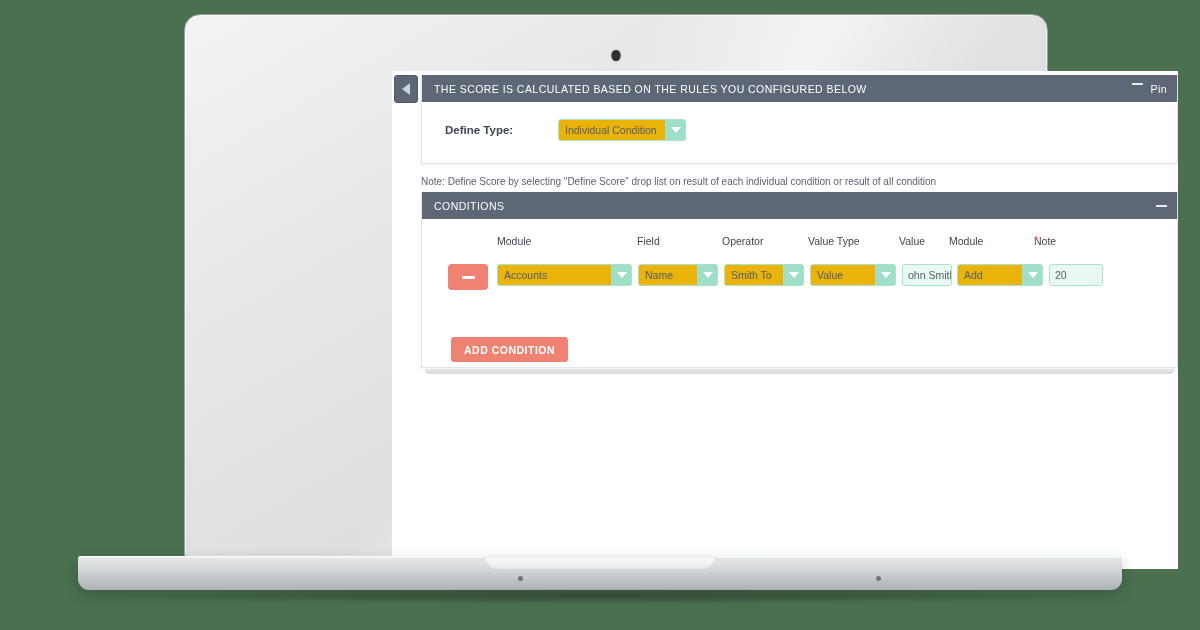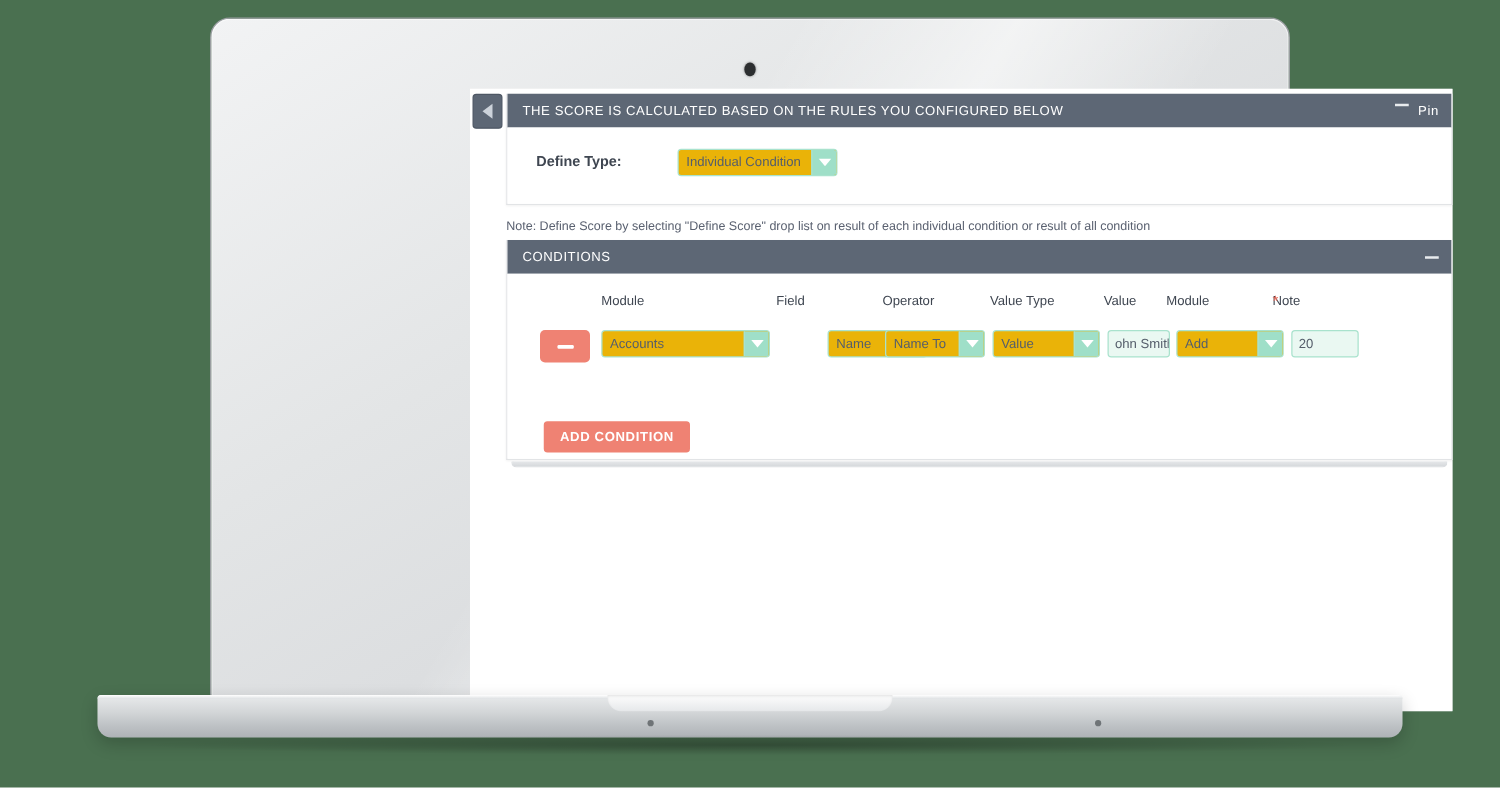--- a/index.html
+++ b/index.html
@@ -8,21 +8,21 @@
     background:#4a7050;
     font-family:"Liberation Sans", sans-serif;
     position:relative;
   }
 
   
   .laptop-stage{
     position:absolute; left:0; top:0; width:1200px; height:630px;
   }
   .lid{
-    position:absolute; left:168px; top:14px; width:864px; height:545px;
+    position:absolute; left:184px; top:14px; width:864px; height:545px;
     background:linear-gradient(150deg,#f2f3f4 0%,#e3e5e6 38%,#dcdee0 60%,#eceef0 100%);
     border-radius:16px 16px 4px 4px;
     border:1px solid #9a9ea1;
     box-shadow:0 0 0 1px rgba(255,255,255,.5) inset;
   }
   .lid-inner-sheen{
     position:absolute; inset:0; border-radius:15px 15px 3px 3px;
     background:linear-gradient(120deg,rgba(255,255,255,0) 40%,rgba(255,255,255,.55) 55%,rgba(255,255,255,0) 70%);
     pointer-events:none;
   }
@@ -239,29 +239,29 @@
                 <span class="minus"></span>
               </button>
 
               <span class="mint-select" style="left:75px; top:2px; width:135px;">
                 <span class="txt">Accounts</span>
                 <span class="arrow">
                     <i></i>
                   </span>
               </span>
 
-              <span class="mint-select" style="left:216px; top:2px; width:80px;margin-left:40px;">
+              <span class="mint-select" style="left:216px; top:2px; width:80px;">
                 <span class="txt">Name</span>
                 <span class="arrow">
                     <i></i>
                   </span>
               </span>
 
               <span class="mint-select" style="left:302px; top:2px; width:80px;">
-                <span class="txt">Name To</span>
+                <span class="txt">Smith To</span>
                 <span class="arrow">
                     <i></i>
                   </span>
               </span>
 
               <span class="mint-select" style="left:388px; top:2px; width:86px;">
                 <span class="txt">Value</span>
                 <span class="arrow">
                     <i></i>
                   </span>

